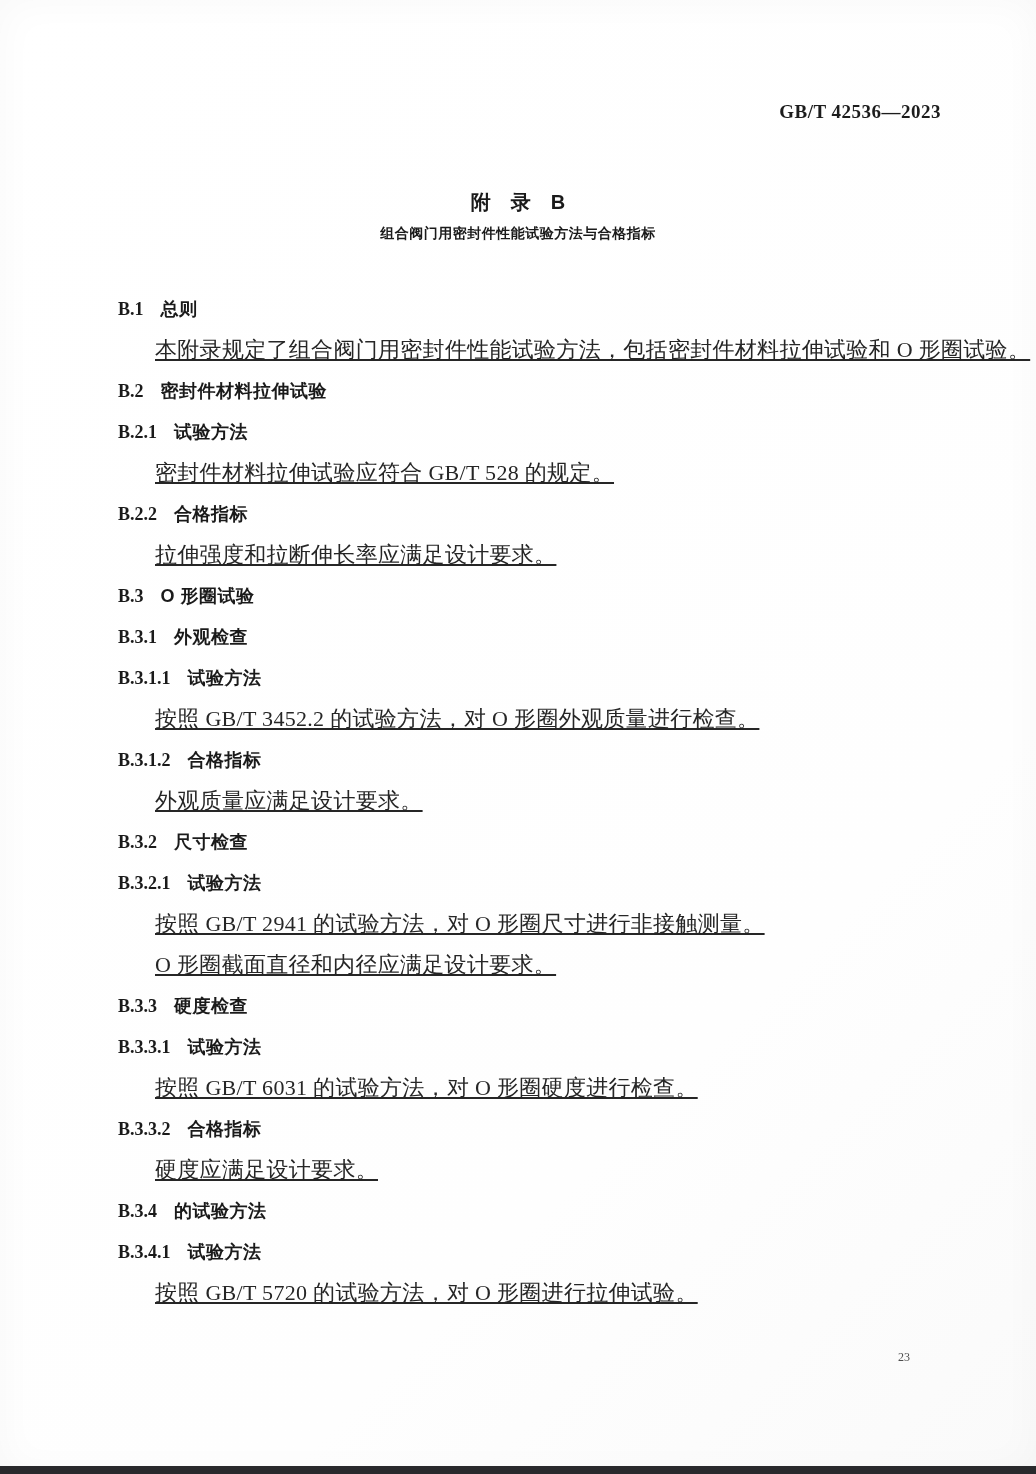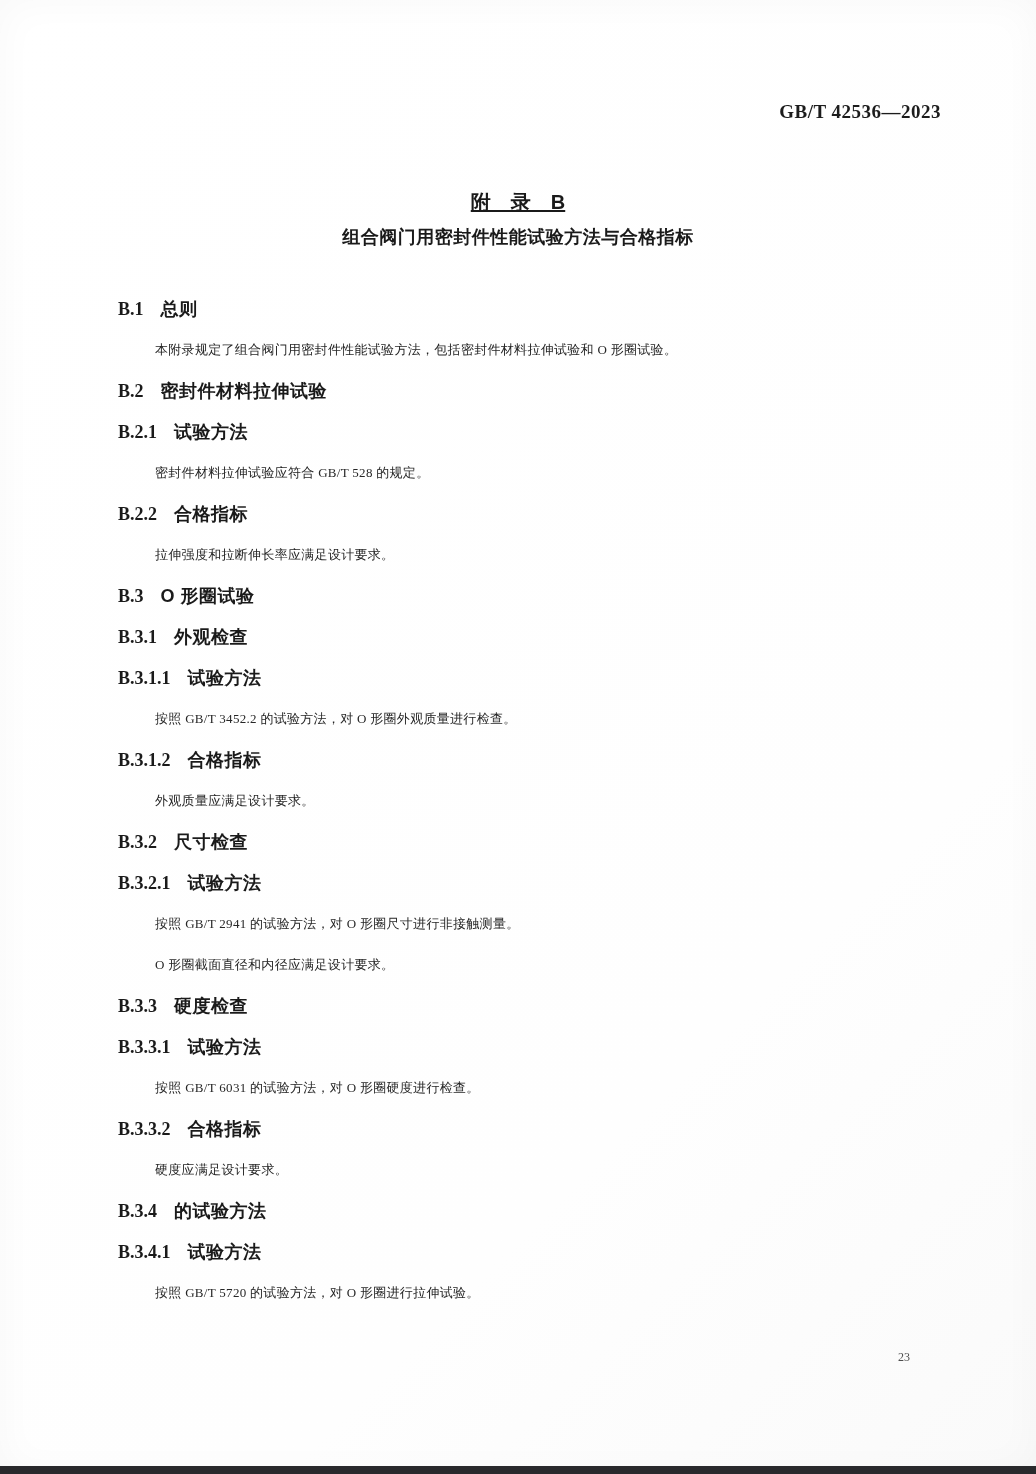--- a/index.html
+++ b/index.html
@@ -31,33 +31,32 @@
     left: 0;
     width: 100%;
     text-align: center;
   }
   .title-line1 {
     font-family: "Liberation Sans", sans-serif;
     font-weight: bold;
     font-size: 20px;
     color: #1a1a1a;
     margin-bottom: 9px;
-    text-decoration: underline;
   }
   .title-line2 {
     font-family: "Liberation Sans", sans-serif;
     font-weight: bold;
     font-size: 17px;
     color: #1a1a1a;
     margin-bottom: 12px;
   }
   .title-line3 {
     font-family: "Liberation Sans", sans-serif;
     font-weight: bold;
-    font-size: 18px;
+    font-size: 14px;
     letter-spacing: 0.5px;
     color: #1a1a1a;
   }
   .sections {
     position: absolute;
     top: 299px;
     left: 118px;
     width: 824px;
   }
   .sec-heading {
@@ -73,28 +72,29 @@
     font-weight: bold;
     margin-right: 0.95em;
   }
   .sec-label {
     font-family: "Liberation Sans", sans-serif;
     font-weight: bold;
     letter-spacing: 0.5px;
   }
   .body-para {
     font-family: "Liberation Serif", serif;
-    font-size: 13px;
+    font-size: 22px;
     line-height: 20px;
     height: 20px;
     margin-bottom: 21px;
     padding-left: 37px;
     white-space: nowrap;
     color: #262626;
     letter-spacing: 0.3px;
+    text-decoration: underline;
   }
   .page-number {
     position: absolute;
     top: 1350px;
     left: 898px;
     font-family: "Liberation Serif", serif;
     font-size: 12px;
     color: #4d4d4d;
   }
   .bottom-strip {

